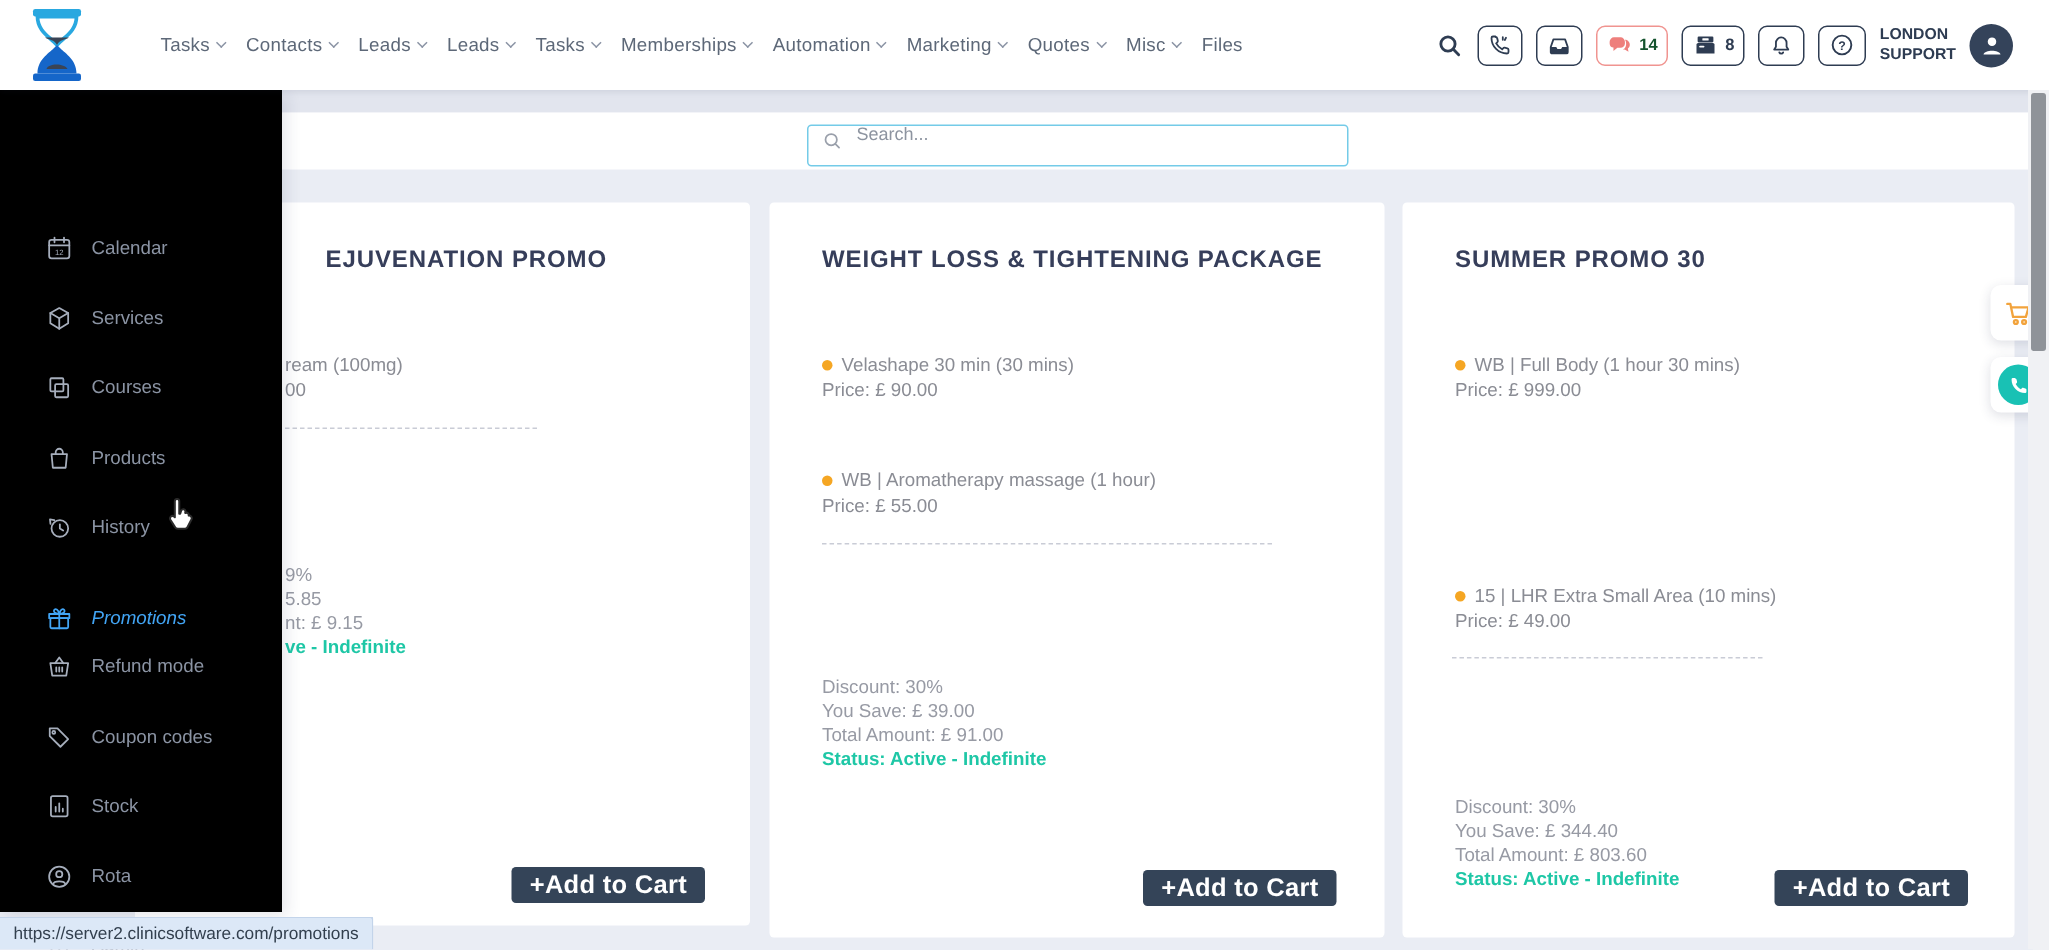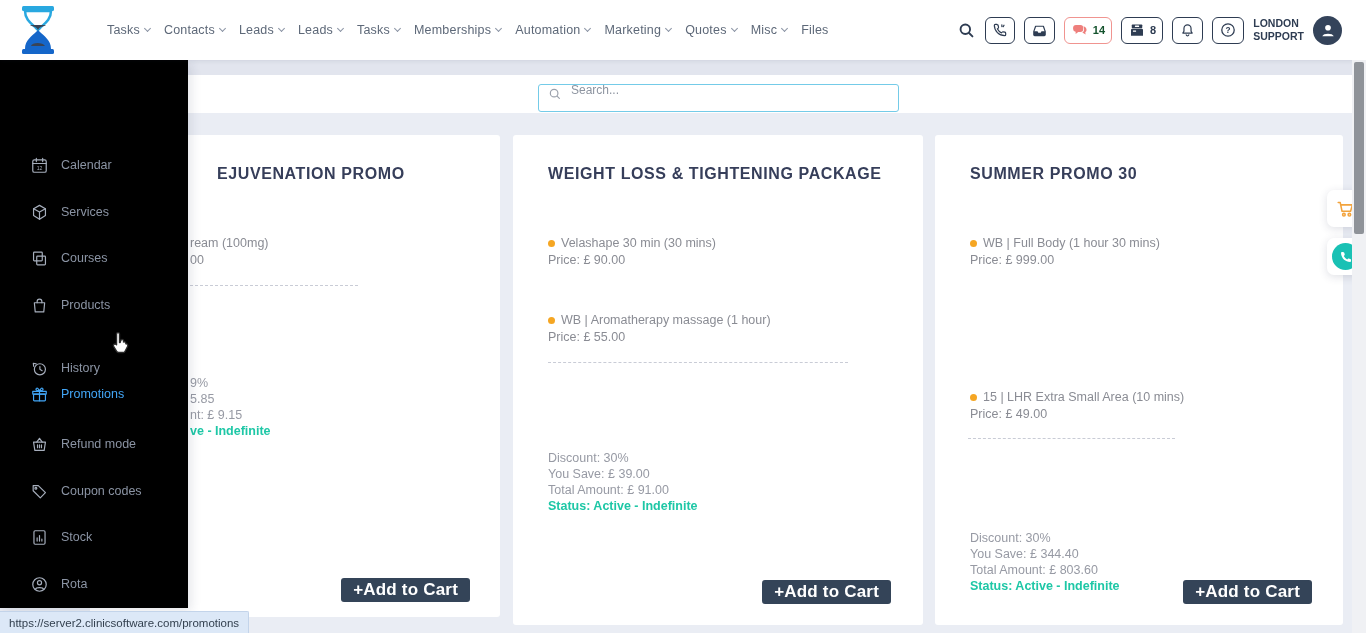--- a/index.html
+++ b/index.html
@@ -304,31 +304,31 @@
   </div>
   <div class="srow" style="top:225px;">
     <span class="sicon">
       <svg viewBox="0 0 24 24">
           <path d="M5.5 8.5h13l-1.1 11.5H6.6z"></path>
           <path d="M9 8.5V7a3 3 0 016 0v1.5"></path>
         </svg>
     </span>
       <span>Products</span>
   </div>
-  <div class="srow" style="top:288px;">
+  <div class="srow" style="top:271px;">
     <span class="sicon">
       <svg viewBox="0 0 24 24">
           <circle cx="12.5" cy="13" r="7"></circle>
           <path d="M12.5 9.5V13l2.8 1.7"></path>
           <path d="M4.6 9.2L4.2 5.4l3.6.7"></path>
         </svg>
     </span>
       <span>History</span>
   </div>
-  <div class="srow active" style="top:314px;">
+  <div class="srow active" style="top:332px;font-style:italic;">
     <span class="sicon">
       <svg viewBox="0 0 24 24">
           <rect x="4.5" y="11.5" width="15" height="8.5" rx="1"></rect>
           <path d="M3.5 8h17v3.5h-17z"></path>
           <path d="M12 8v12"></path>
           <path d="M12 8c-2-.3-4.5-.9-4.5-2.5C7.5 4 9 3.6 10 4.3c1.2.8 2 3.7 2 3.7s.8-2.9 2-3.7c1-.7 2.5-.3 2.5 1.2C16.5 7.1 14 7.7 12 8z"></path>
         </svg>
     </span>
       <span>Promotions</span>
   </div>

